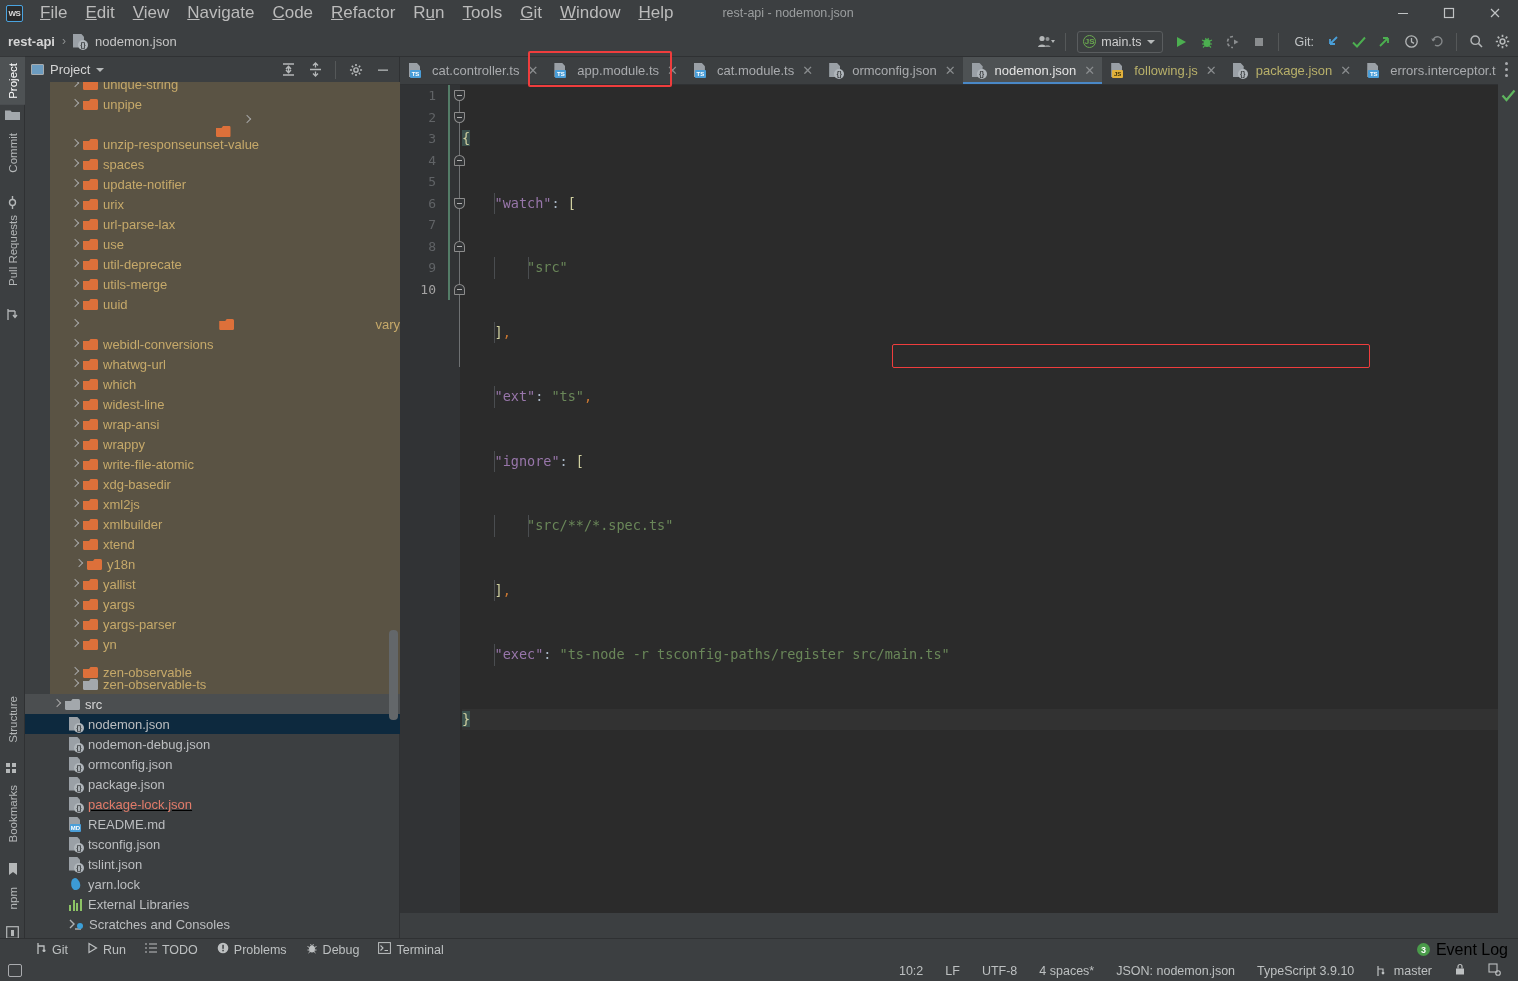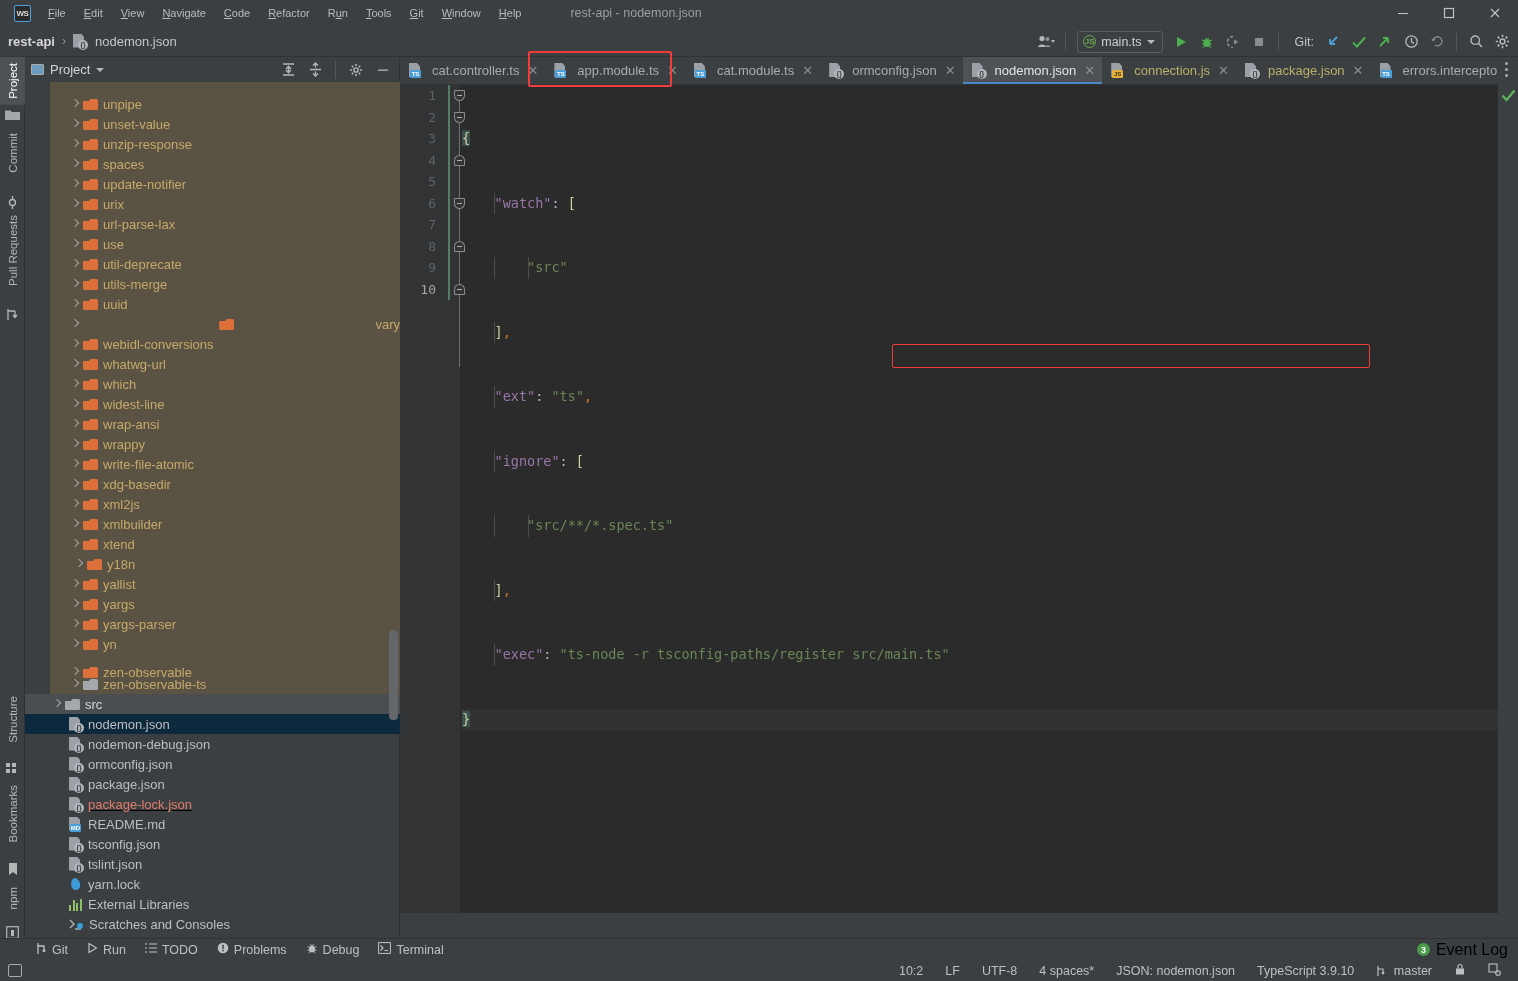--- a/index.html
+++ b/index.html
@@ -11,29 +11,29 @@
     -webkit-font-smoothing: antialiased;
   }
   .app { position: relative; width: 1518px; height: 981px; background: #3c3f41; }
 
   
   .titlebar {
     position: absolute; left: 0; top: 0; width: 1518px; height: 26px;
     background: #3c3f41; display: flex; align-items: center;
   }
   .ws-logo {
-    width: 17px; height: 17px; margin-left: 14px; margin-right: 8px;
+    width: 17px; height: 17px; margin-left: 6px; margin-right: 8px;
     background: #2b2b2b; border: 1px solid #4aa3df; border-radius: 2px;
     color: #d8d8d8; font-size: 8px; font-weight: bold;
     display: flex; align-items: center; justify-content: center;
     letter-spacing: -0.5px;
   }
   .menubar { display: flex; align-items: center; height: 26px; }
   .menu-item {
-    padding: 3px 9px; font-size: 11px; color: #bbbbbb; cursor: default;
+    padding: 3px 9px; font-size: 17px; color: #bbbbbb; cursor: default;
     line-height: 16px;
   }
   .menu-item u { text-decoration: underline; }
   .win-title {
     margin-left: 40px; font-size: 12.5px; color: #9b9e9f; white-space: nowrap;
   }
   .win-ctrls { position: absolute; right: 0; top: 0; height: 26px; display: flex; }
   .win-btn {
     width: 46px; height: 26px; display: flex; align-items: center; justify-content: center;
     color: #c0c3c4;
@@ -517,28 +517,33 @@
           <svg width="14" height="14" viewBox="0 0 14 14">
               <rect x="2" y="6.5" width="10" height="1.3" fill="#b4b7b8"></rect>
             </svg>
         </div>
       </div>
     </div>
 
     <div class="tree">
       <div class="excluded-bg"></div>
 
+      <div class="row" style="position:absolute;top:-8px;left:0;width:375px;">
+        <span class="chev" style="margin-left:44px;"></span>
+        <span class="folder"></span>
+        <span class="tlabel">unique-string</span>
+      </div>
 
       <div id="tree-rows">
           <div class="row" style="position: absolute; top: 12px; left: 0px; width: 375px;">
             <span class="chev" style="margin-left: 44px;"></span>
             <span class="folder"></span>
             <span class="tlabel">unpipe</span>
           </div>
-          <div class="row" style="position: absolute; top: 32px; left: 0px; width: 375px;">
+          <div class="row" style="position: absolute; top: 32px; left: 13px; width: 375px; flex-direction: column;">
             <span class="chev" style="margin-left: 44px;"></span>
             <span class="folder"></span>
             <span class="tlabel">unset-value</span>
           </div>
           <div class="row" style="position: absolute; top: 52px; left: 0px; width: 375px;">
             <span class="chev" style="margin-left: 44px;"></span>
             <span class="folder"></span>
             <span class="tlabel">unzip-response</span>
           </div>
           <div class="row" style="position: absolute; top: 72px; left: 0px; width: 375px;">
@@ -814,21 +819,21 @@
           <span class="braces">{}</span>
         </span>
       <span class="lbl">nodemon.json</span>
       <span class="x">✕</span>
     </div>
     <div class="etab">
       <span class="ts-ico js-ico">
           <span class="pg"></span>
           <span class="tag">JS</span>
         </span>
-      <span class="lbl olive">connection.js</span>
+      <span class="lbl olive">following.js</span>
       <span class="x">✕</span>
     </div>
     <div class="etab">
       <span class="json-ico">
           <span class="pg"></span>
           <span class="braces">{}</span>
         </span>
       <span class="lbl olive">package.json</span>
       <span class="x">✕</span>
     </div>

